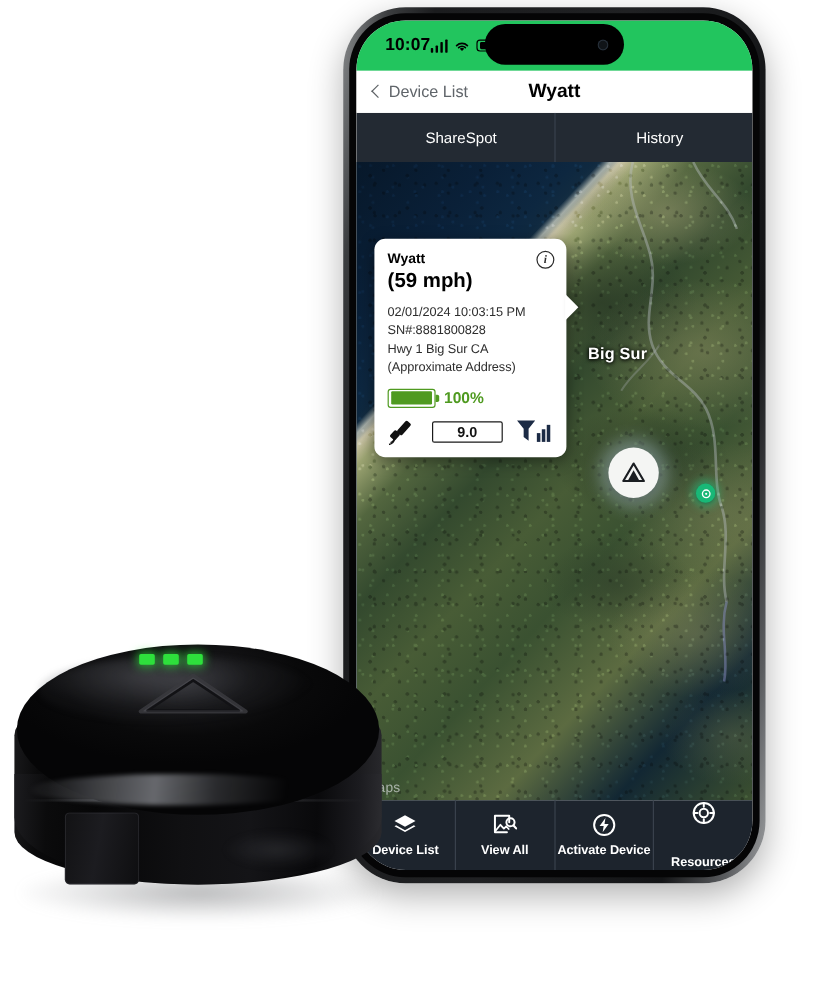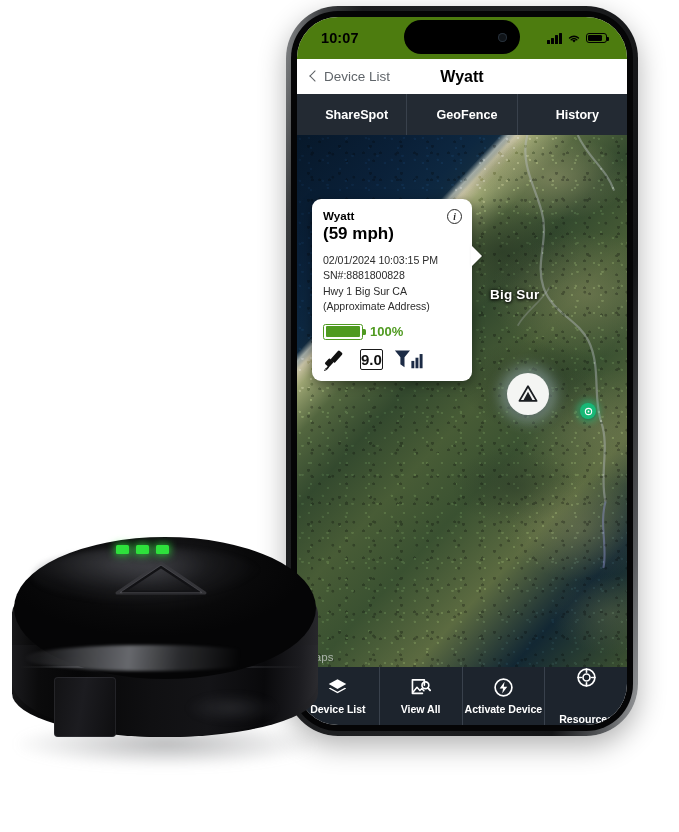--- a/index.html
+++ b/index.html
@@ -24,22 +24,22 @@
   }
   #screen{
     position:absolute; left:11px; top:11px; right:11px; bottom:11px;
     border-radius:41px; overflow:hidden; background:#ffffff;
     display:flex; flex-direction:column;
   }
 
   
   #statusbar{
     position:relative; height:42px; flex:0 0 42px;
-    background:#4d7c0f; color:#000;
-    display:flex; align-items:center; justify-content:space-between;
+    background:#22c55e; color:#000;
+    display:flex; align-items:center; justify-content:flex-start;
     padding:0 20px 0 24px;
   }
   #status-time{ font-size:14.5px; font-weight:700; letter-spacing:.1px; }
   #status-icons{ display:flex; align-items:center; gap:5px; }
   .sig{ display:flex; align-items:flex-end; gap:1.5px; height:11px; }
   .sig i{ width:2.6px; background:#000; border-radius:.6px; display:block; }
   .sig i:nth-child(1){height:4px}.sig i:nth-child(2){height:6px}
   .sig i:nth-child(3){height:8.5px}.sig i:nth-child(4){height:11px}
   .batt{ width:21px; height:10.5px; border:1.4px solid #000; border-radius:3px; padding:1.2px; position:relative; }
   .batt::after{ content:""; position:absolute; right:-3.2px; top:3px; width:1.8px; height:4px; background:#000; border-radius:0 1px 1px 0;}
@@ -63,21 +63,21 @@
     position:absolute; left:0; right:0; text-align:center;
     font-size:16px; font-weight:700; color:#000; pointer-events:none;
   }
 
   
   #tabs{
     flex:0 0 41px; background:#232a33; display:flex; align-items:stretch;
   }
   .tab{
     flex:1; display:flex; align-items:center; justify-content:center;
-    color:#fff; font-size:12.6px; font-weight:700; cursor:pointer;
+    color:#fff; font-size:12.6px; font-weight:400; cursor:pointer;
     border-right:1px solid #39414c;
     margin-left:10px;
   }
   .tab:last-child{ border-right:none; }
 
   
   #map{ flex:1 1 auto; position:relative; overflow:hidden; background:#0d2233; }
   #map-sat{
     position:absolute; inset:0;
     background:
@@ -179,22 +179,22 @@
     padding:1.6px; position:relative; background:#fff;
   }
   #battery-icon::after{
     content:""; position:absolute; right:-4px; top:4.2px;
     width:2.6px; height:6px; background:#4f9a20; border-radius:0 1.5px 1.5px 0;
   }
   #battery-fill{ height:100%; width:100%; background:#4f9a20; border-radius:1px; }
   #battery-pct{ font-size:13px; font-weight:700; color:#4f9a20; }
   #card-status-row{ display:flex; align-items:center; gap:11px; margin-top:9px; }
   #hdop-box{
-    border:1.5px solid #1a1a1a; border-radius:2px; padding:1px 0;
-    font-size:15px; font-weight:700; color:#111;
+    border:1.5px solid #1a1a1a; border-radius:2px; padding:1px 20px;
+    font-size:12px; font-weight:700; color:#111;
   }
   #satellite-icon{ width:26px; height:22px; flex:0 0 26px; }
   #signal-icon{ width:32px; height:22px; flex:0 0 32px; }
 
   
   #bottomnav{
     flex:0 0 58px; background:#1d242d; display:flex; align-items:stretch;
     position:relative;
   }
   .bnav{
@@ -301,21 +301,20 @@
       <div id="navbar">
         <div id="back-btn">
           <span id="back-chevron"></span>
           <span id="back-label">Device List</span>
         </div>
         <div id="nav-title">Wyatt</div>
       </div>
 
       <div id="tabs">
         <div class="tab">ShareSpot</div>
-        <div class="tab">GeoFence</div>
         <div class="tab">History</div>
       </div>
 
       <div id="map">
         <div id="map-sat"></div>
         <div id="map-ocean"></div>
         <div id="map-surf"></div>
 
         <svg id="map-road" viewBox="0 0 308 545" preserveAspectRatio="none">
           <path d="M215 0 C208 26 222 48 228 70 C236 96 222 118 230 142 C238 166 262 172 272 192

